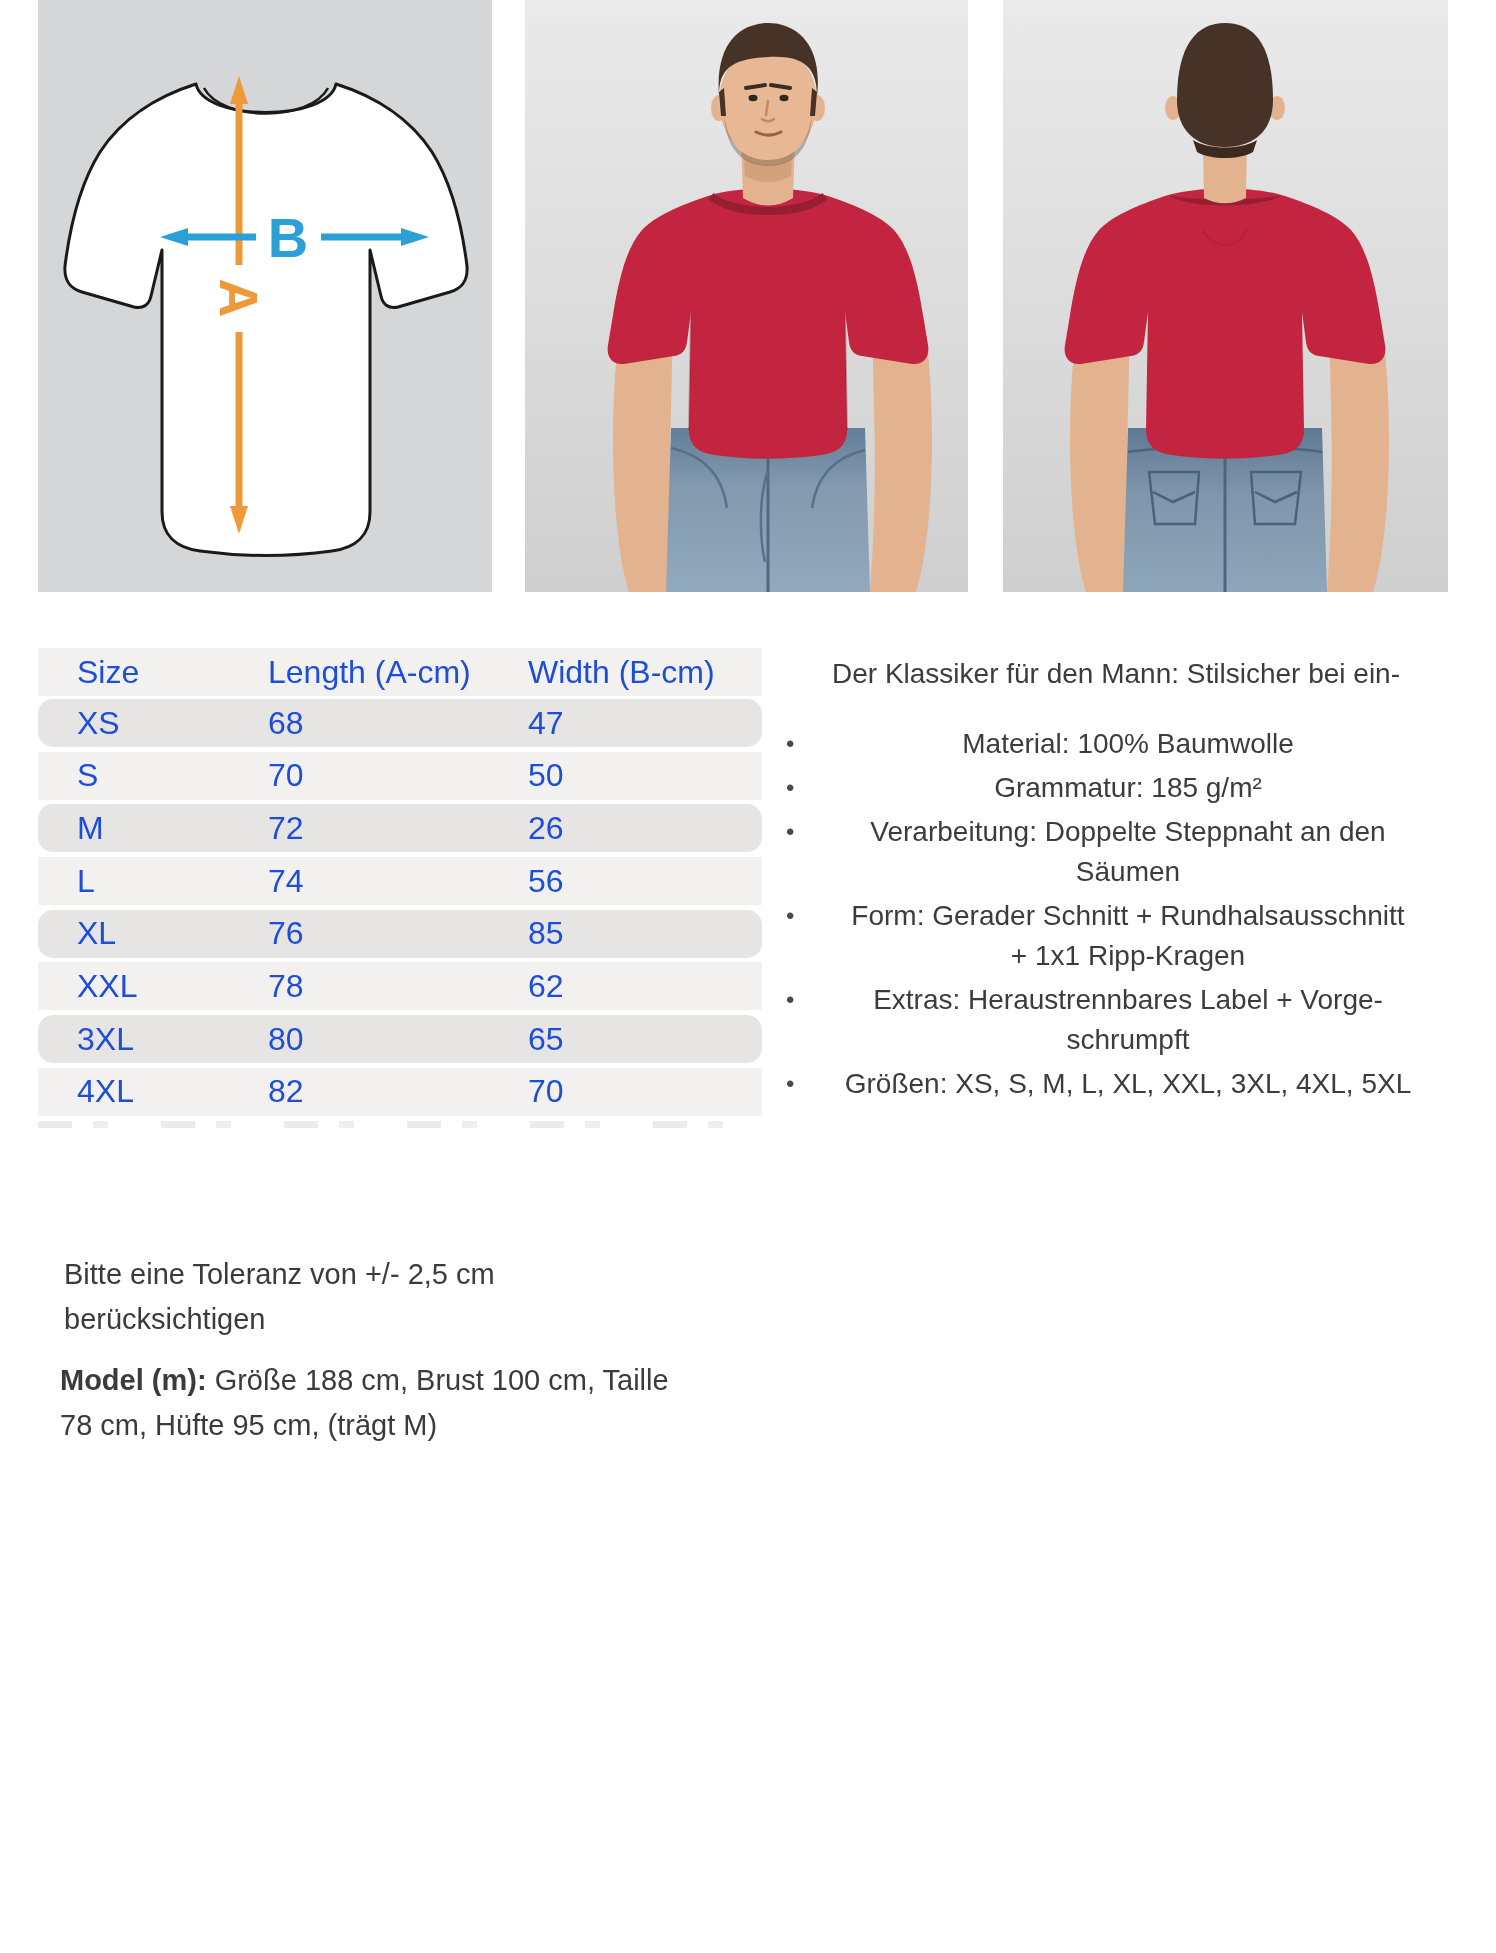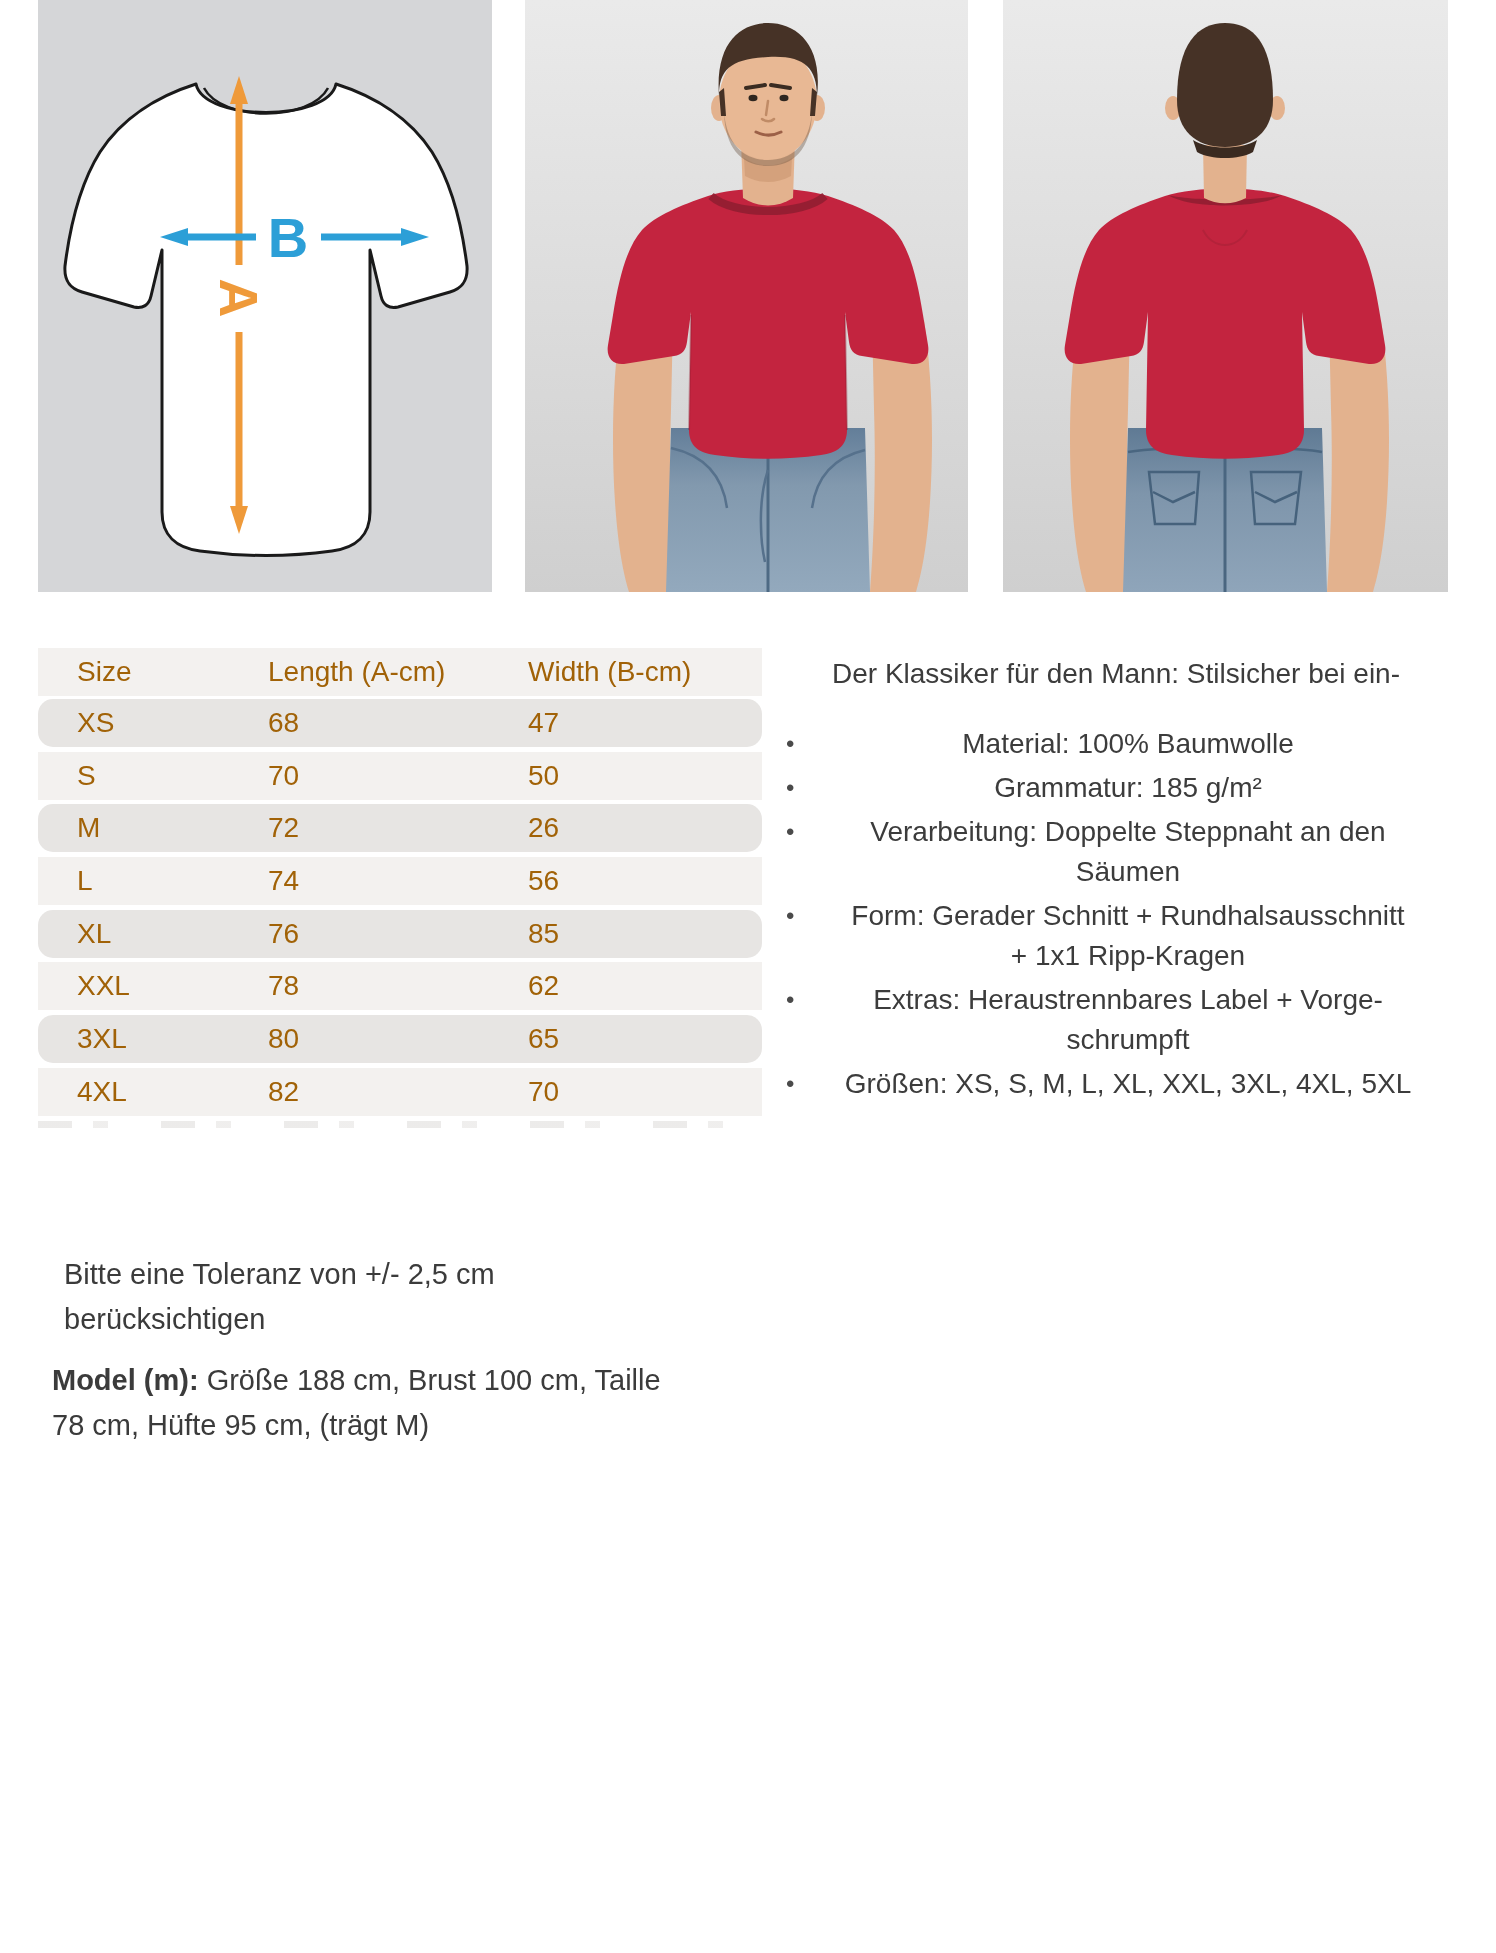--- a/index.html
+++ b/index.html
@@ -13,40 +13,40 @@
   #panel-back{left:1003px;width:445px;}
   .panel svg{display:block;width:100%;height:100%;}
 
   
   #size-table{position:absolute;left:38px;top:648px;width:724px;}
   .t-head,.t-row{display:grid;grid-template-columns:230px 260px 1fr;align-items:center;height:48px;}
   .t-head{background:#f3f1ef;margin-bottom:3px;}
   .t-row{margin-bottom:4.7px;}
   .t-row.light{background:#f3f1ef;}
   .t-row.dark{background:#e7e5e3;border-radius:15px;}
-  .t-head span,.t-row span{color:#a16207;font-size:28px;}
+  .t-head span,.t-row span{color:#1d4ed8;font-size:32px;}
   .t-head span:first-child,.t-row span:first-child{padding-left:39px;}
   #table-remnant{margin-top:3px;height:7px;width:724px;
       background:repeating-linear-gradient(90deg,#dddbd9 0 34px,transparent 34px 55px,#e3e1df 55px 70px,transparent 70px 123px);
       opacity:.55;}
 
   
   #description{position:absolute;left:786px;top:654px;width:660px;color:#3c3c3c;text-align:center;}
   #desc-intro{font-size:28px;line-height:39px;white-space:pre-line;}
   #desc-bullets{list-style:none;margin:31px 0 0 0;padding:0;}
   #desc-bullets li{position:relative;padding-left:24px;margin-bottom:4px;
                    font-size:28px;line-height:40px;}
   #desc-bullets .dot{position:absolute;left:0;top:0;font-size:24px;color:#4a4a4a;}
   #desc-bullets .btext{white-space:pre-line;}
 
   
   #notes{position:absolute;left:48px;top:1236px;width:640px;color:#3b3b3b;
          font-size:29px;line-height:45px;}
   #tolerance-note{margin:16px;}
-  #model-note{margin:4px;}
+  #model-note{margin:12px;}
   #model-note .lbl{font-weight:bold;}
   #model-note .txt{white-space:pre-line;}
 </style>
 </head>
 <body>
 
 <div id="canvas">
 
   <div class="panel" id="panel-diagram">
     <svg viewBox="0 0 454 592">

